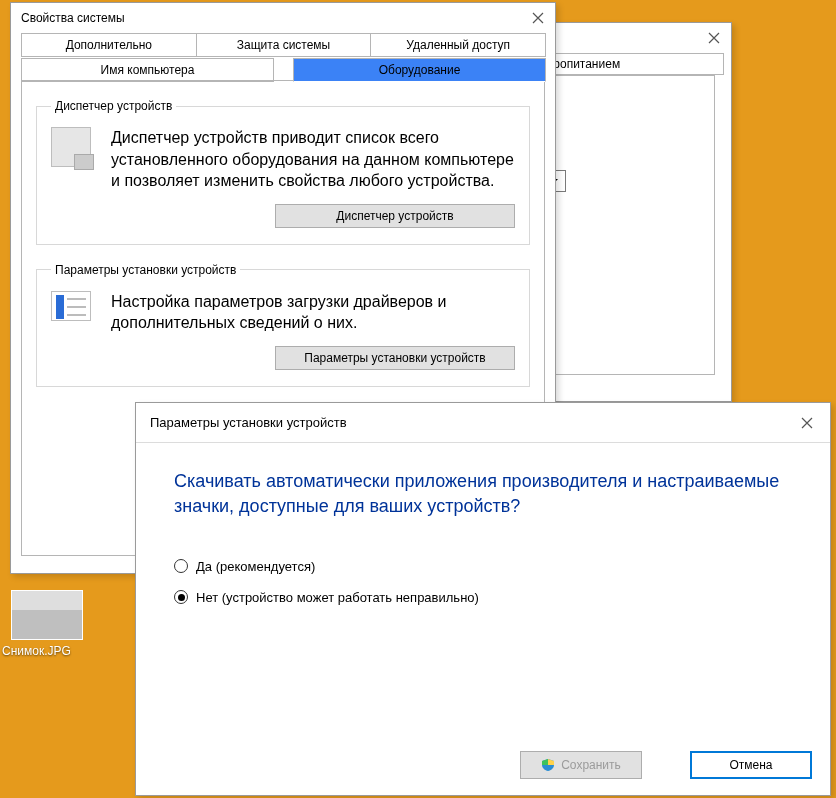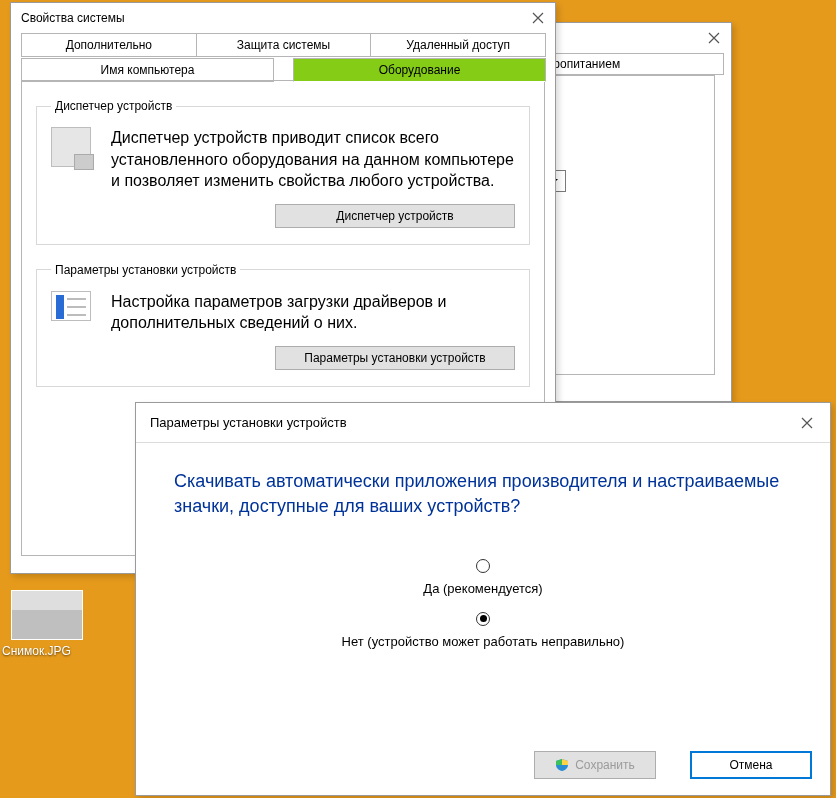--- a/index.html
+++ b/index.html
@@ -48,21 +48,21 @@
     background:#fff;
     display:flex; align-items:center; justify-content:center;
     font-size:12px; color:#000;
     margin-right:-1px;
     cursor:default;
   }
   .tab-row1 .tab { flex:1; }
   .tab-row2 .tab:nth-child(1){ flex:1; }
   .tab-row2 .tab:nth-child(2){ flex:1; }
   .tab.active {
-    background:#84cc16; border-bottom:1px solid #fff;
+    background:#3b82f6; border-bottom:1px solid #fff;
     position:relative; z-index:3;margin-left:20px;
   }
   .tab-body {
     border:1px solid #b5b5b5;
     border-top:1px solid #b5b5b5;
     margin-top:-1px;
     padding:18px 14px;
     height:476px;
     position:relative;
   }
@@ -119,29 +119,29 @@
   }
   .eth-select .arrow { width:16px; height:16px; border-left:1px solid #7a7a7a; display:flex; align-items:center; justify-content:center; }
   .eth-select .arrow svg { width:8px; height:8px; }
 
   
   #win-devinst { left:135px; top:402px; width:696px; height:394px; z-index:4;
     font-size:12px; }
   #win-devinst .titlebar { height:40px; font-size:13px; padding:0 14px; }
   #win-devinst .body { padding:26px 38px 0 38px; }
   .question { font-size:18px; color:#003399; line-height:1.38; margin-bottom:40px; }
-  .radio-row { display:flex; align-items:center; gap:8px; font-size:13px; margin:16px 0;flex-direction:column; }
+  .radio-row { display:flex; align-items:center; gap:8px; font-size:13px; margin:16px 0; }
   .radio {
     width:14px; height:14px; border-radius:50%; border:1.4px solid #333; background:#fff;
     display:flex; align-items:center; justify-content:center;
   }
   .radio.checked::after { content:""; width:7px; height:7px; background:#000; border-radius:50%; }
   .dlg-buttons {
     position:absolute; right:18px; bottom:16px;
-    display:flex; 
+    display:flex; gap:14px;
   }
   .dlg-buttons .btn { width:122px; height:28px; }
   .btn.disabled { color:#9b9b9b; }
   .shield { width:14px; height:14px; }
   .shield svg { width:14px; height:14px; }
 </style>
 </head>
 <body>
 
 <div class="desktop-icon">

